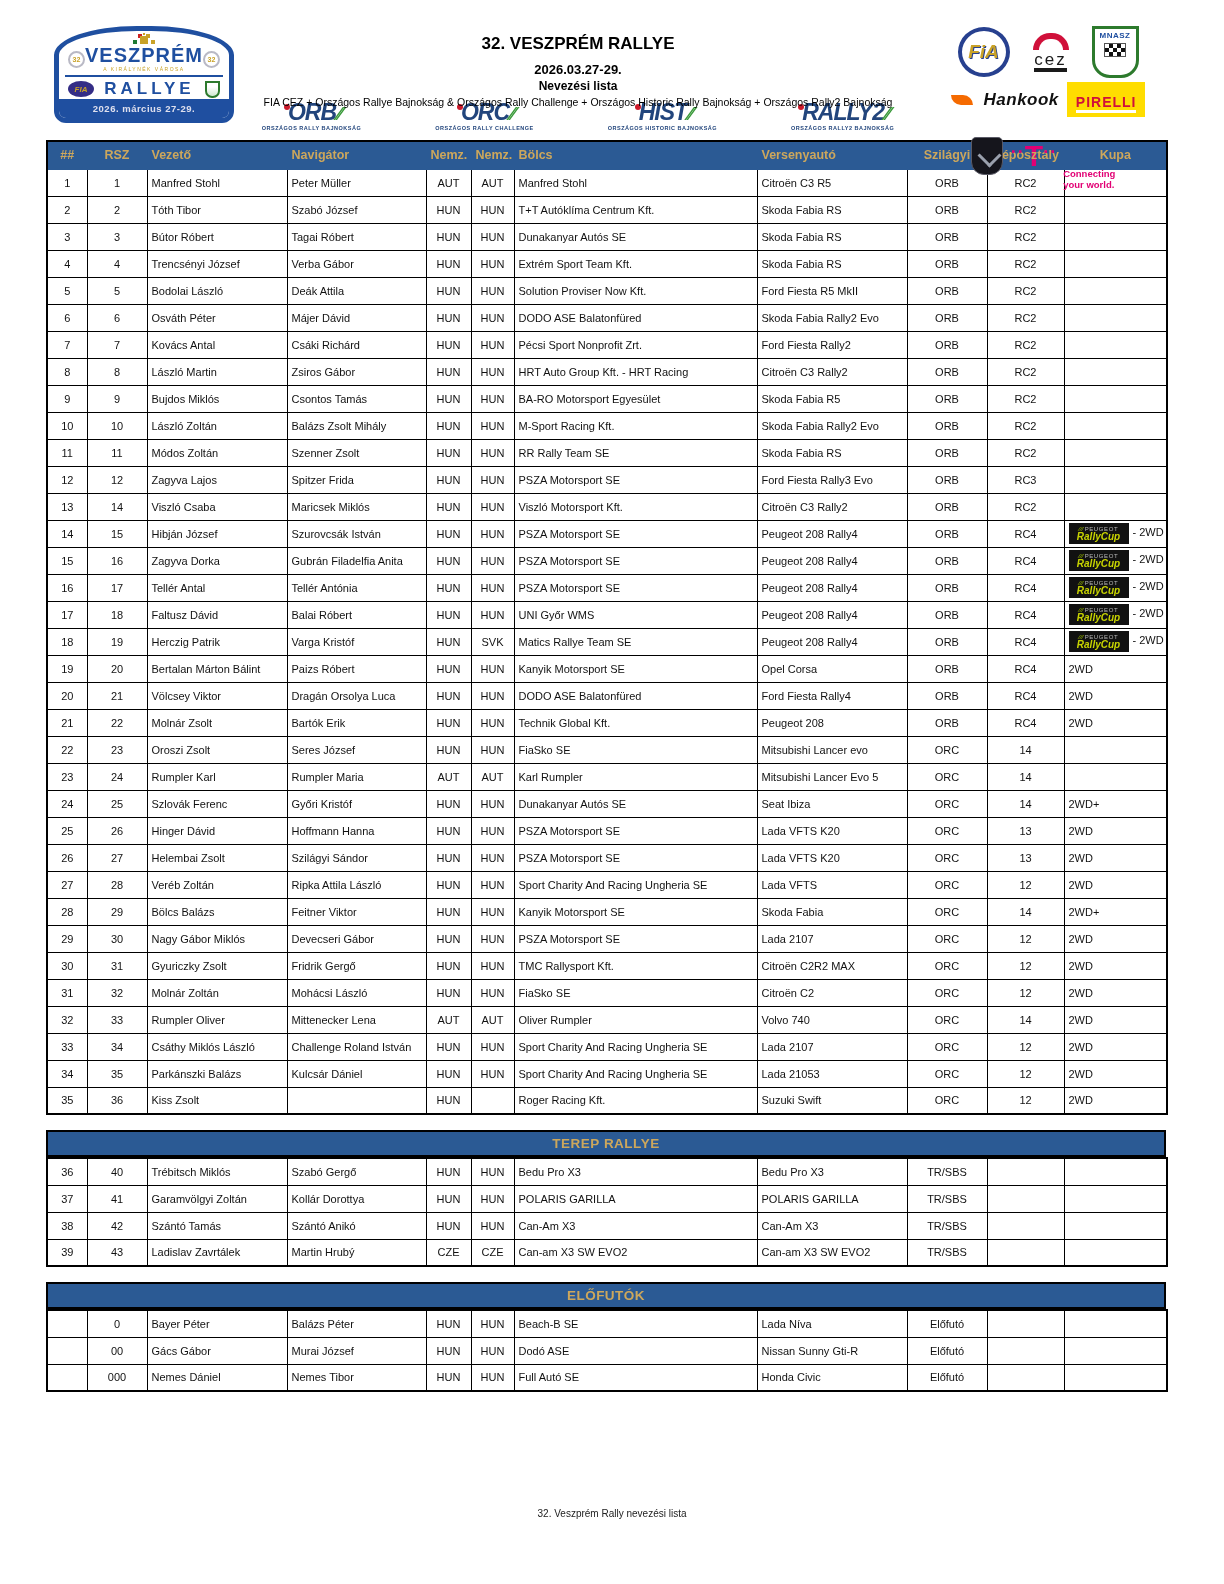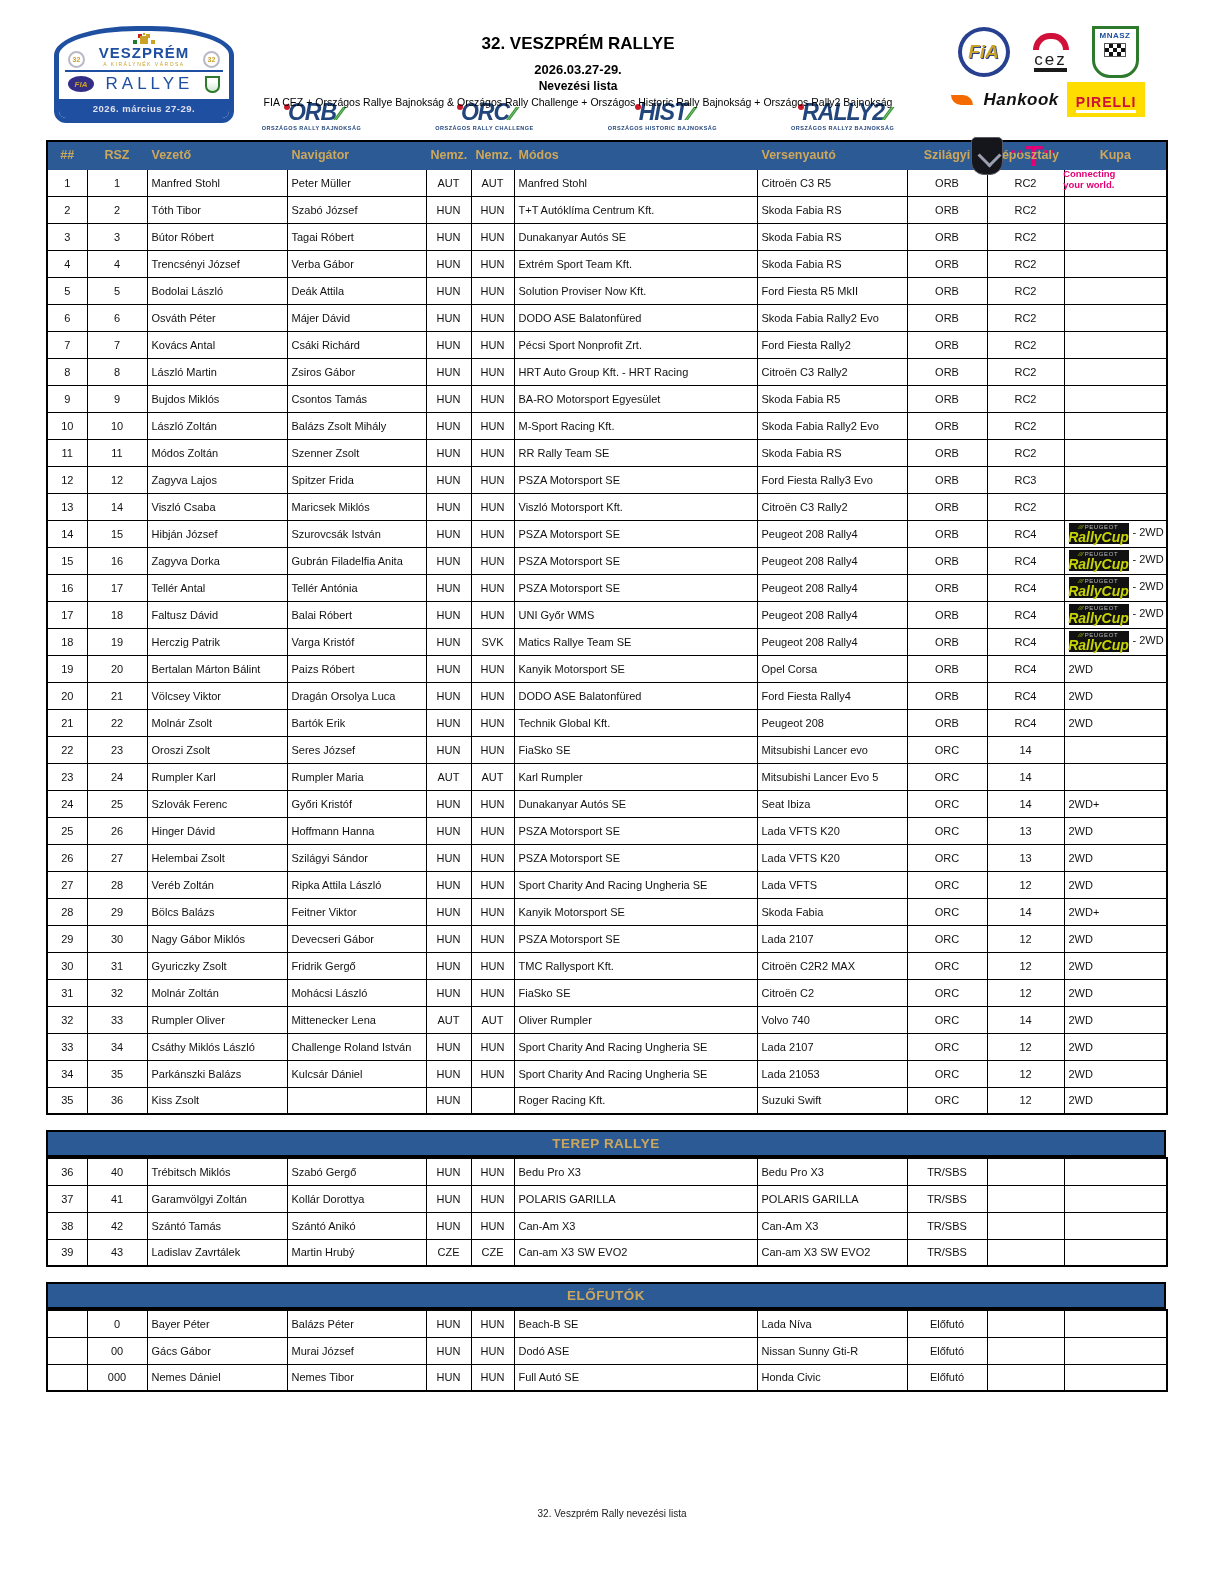--- a/index.html
+++ b/index.html
@@ -7,30 +7,30 @@
   .page { position:relative; width:1224px; height:1584px; background:#fff; margin:0 auto; overflow:hidden; }
 
   
   .header { display:flex; align-items:flex-start; padding:26px 56px 0 54px; height:140px; }
 
   
   .plate { position:relative; width:180px; height:97px; background:#fff; border:5px solid #1f4fa0;
            border-radius:46% 46% 12px 12px / 30% 30% 12px 12px; flex:0 0 auto; overflow:hidden; }
   .crown { width:8px; height:8px; background:#c9a227; margin:5px auto 1px auto;
            box-shadow:-9px 2px 0 -2px #1f7a33, 9px 2px 0 -2px #c9a227, -4px -4px 0 -2px #cc2222, 4px -4px 0 -2px #c9a227, 0 -6px 0 -3px #c9a227; }
-  .plate-city { color:#1f4fa0; font-weight:bold; font-size:15px; letter-spacing:1px; text-align:center; line-height:1; }
+  .plate-city { color:#1f4fa0; font-weight:bold; font-size:20px; letter-spacing:1px; text-align:center; line-height:1; }
   .plate-tag { color:#c9a227; font-size:5px; text-align:center; letter-spacing:1.5px; margin-top:1px; }
   .medal { position:absolute; top:20px; width:17px; height:17px; border-radius:50%; border:2px solid #b9b9c5;
            color:#c9a227; font-size:7px; font-weight:bold; display:flex; align-items:center; justify-content:center; background:#fff; }
   .medal.left { left:9px; } .medal.right { right:9px; }
   .plate-divider { height:2px; background:#1f4fa0; margin:3px 6px 2px 6px; }
   .plate-row2 { display:flex; align-items:center; justify-content:space-between; padding:0 9px; }
   .fia-oval { background:#342d86; color:#c9a227; border-radius:50%; width:26px; height:16px; font-size:8px;
               font-weight:bold; font-style:italic; display:flex; align-items:center; justify-content:center; }
-  .plate-rallye { color:#1f4fa0; font-weight:normal; font-size:17px; letter-spacing:4px; }
+  .plate-rallye { color:#1f4fa0; font-weight:bold; font-size:17px; letter-spacing:4px; }
   .mnasz-mini { width:15px; height:17px; background:linear-gradient(#fff 30%, #cfe8cf); border:2px solid #2d7a2d; border-radius:0 0 7px 7px; }
   .plate-date { position:absolute; bottom:0; left:0; right:0; height:19px; background:#1f4fa0; color:#dfe0ee;
                 font-size:9.5px; font-weight:bold; text-align:center; line-height:19px; letter-spacing:0.5px; }
 
   
   .hdr-center { flex:1 1 auto; text-align:center; padding-top:8px; position:relative; }
   .hdr-title { font-size:17px; font-weight:bold; color:#000; }
   .hdr-date  { font-size:13px; font-weight:bold; margin-top:8px; }
   .hdr-sub   { font-size:12px; font-weight:bold; margin-top:2px; }
   .hdr-series{ font-size:10.5px; margin-top:3px; position:relative; z-index:2; white-space:nowrap; }
@@ -79,21 +79,21 @@
 
   .section-band { width:1120px; margin:15px 0 0 46px; height:27px; background:#2b5a94; border:2px solid #000;
                   color:#cda75c; font-weight:bold; font-size:13.5px; text-align:center; line-height:24px; letter-spacing:0.5px; }
   .section-table { margin-top:0; }
 
   
   .pcup { display:inline-flex; flex-direction:column; align-items:center; justify-content:center;
           background:#111; width:60px; height:21px; vertical-align:middle; margin-right:4px; line-height:1; }
   .pcup-l1 { font-size:6px; color:#b9b9b9; letter-spacing:0.6px; }
   .pcup-l1::before { content:"\2044\2044\2044"; color:#8aa800; margin-right:1px; font-weight:bold; }
-  .pcup-l2 { font-size:14px; color:#c8d400; font-style:italic; font-weight:bold; }
+  .pcup-l2 { font-size:10px; color:#c8d400; font-style:italic; font-weight:bold; }
 
   .footer { position:absolute; top:1508px; left:0; width:100%; text-align:center; font-size:10px; color:#222; }
 </style>
 </head>
 <body>
 
 <div class="page">
 
   <div class="header">
 
@@ -183,21 +183,21 @@
         <col style="width:103px">
     </colgroup>
     <thead>
       <tr>
         <th class="th-center">##</th>
         <th class="th-center">RSZ</th>
         <th>Vezető</th>
         <th>Navigátor</th>
         <th class="th-center">Nemz.</th>
         <th class="th-center">Nemz.</th>
-        <th>Módos</th>
+        <th>Bölcs</th>
         <th>Versenyautó</th>
         <th class="th-center">Szilágyi</th>
         <th class="th-center">Géposztály</th>
         <th class="th-center">Kupa</th>
       </tr>
     </thead>
     <tbody>
         <tr>
           <td class="c-no">1</td>
           <td class="c-rsz">1</td>

